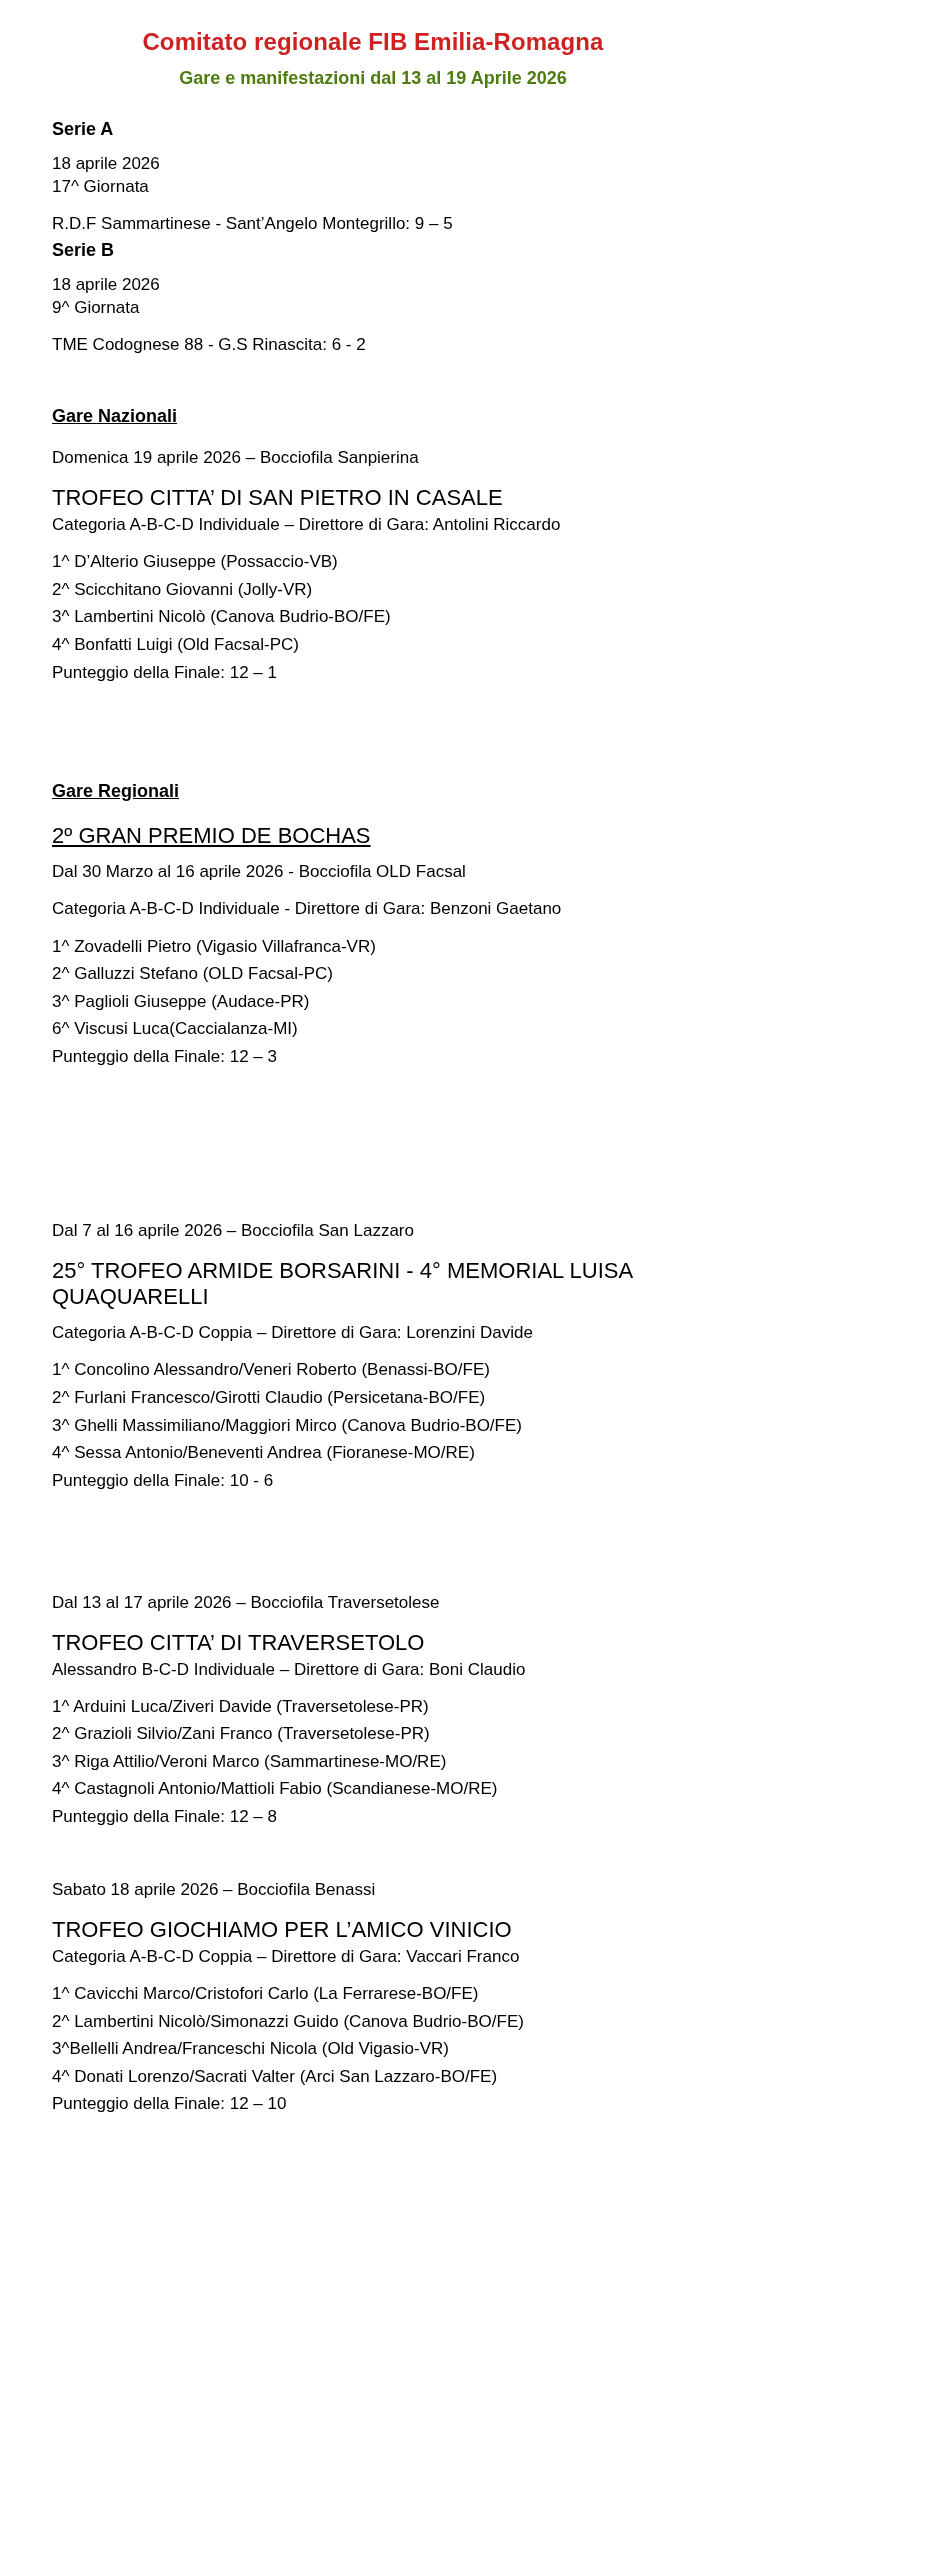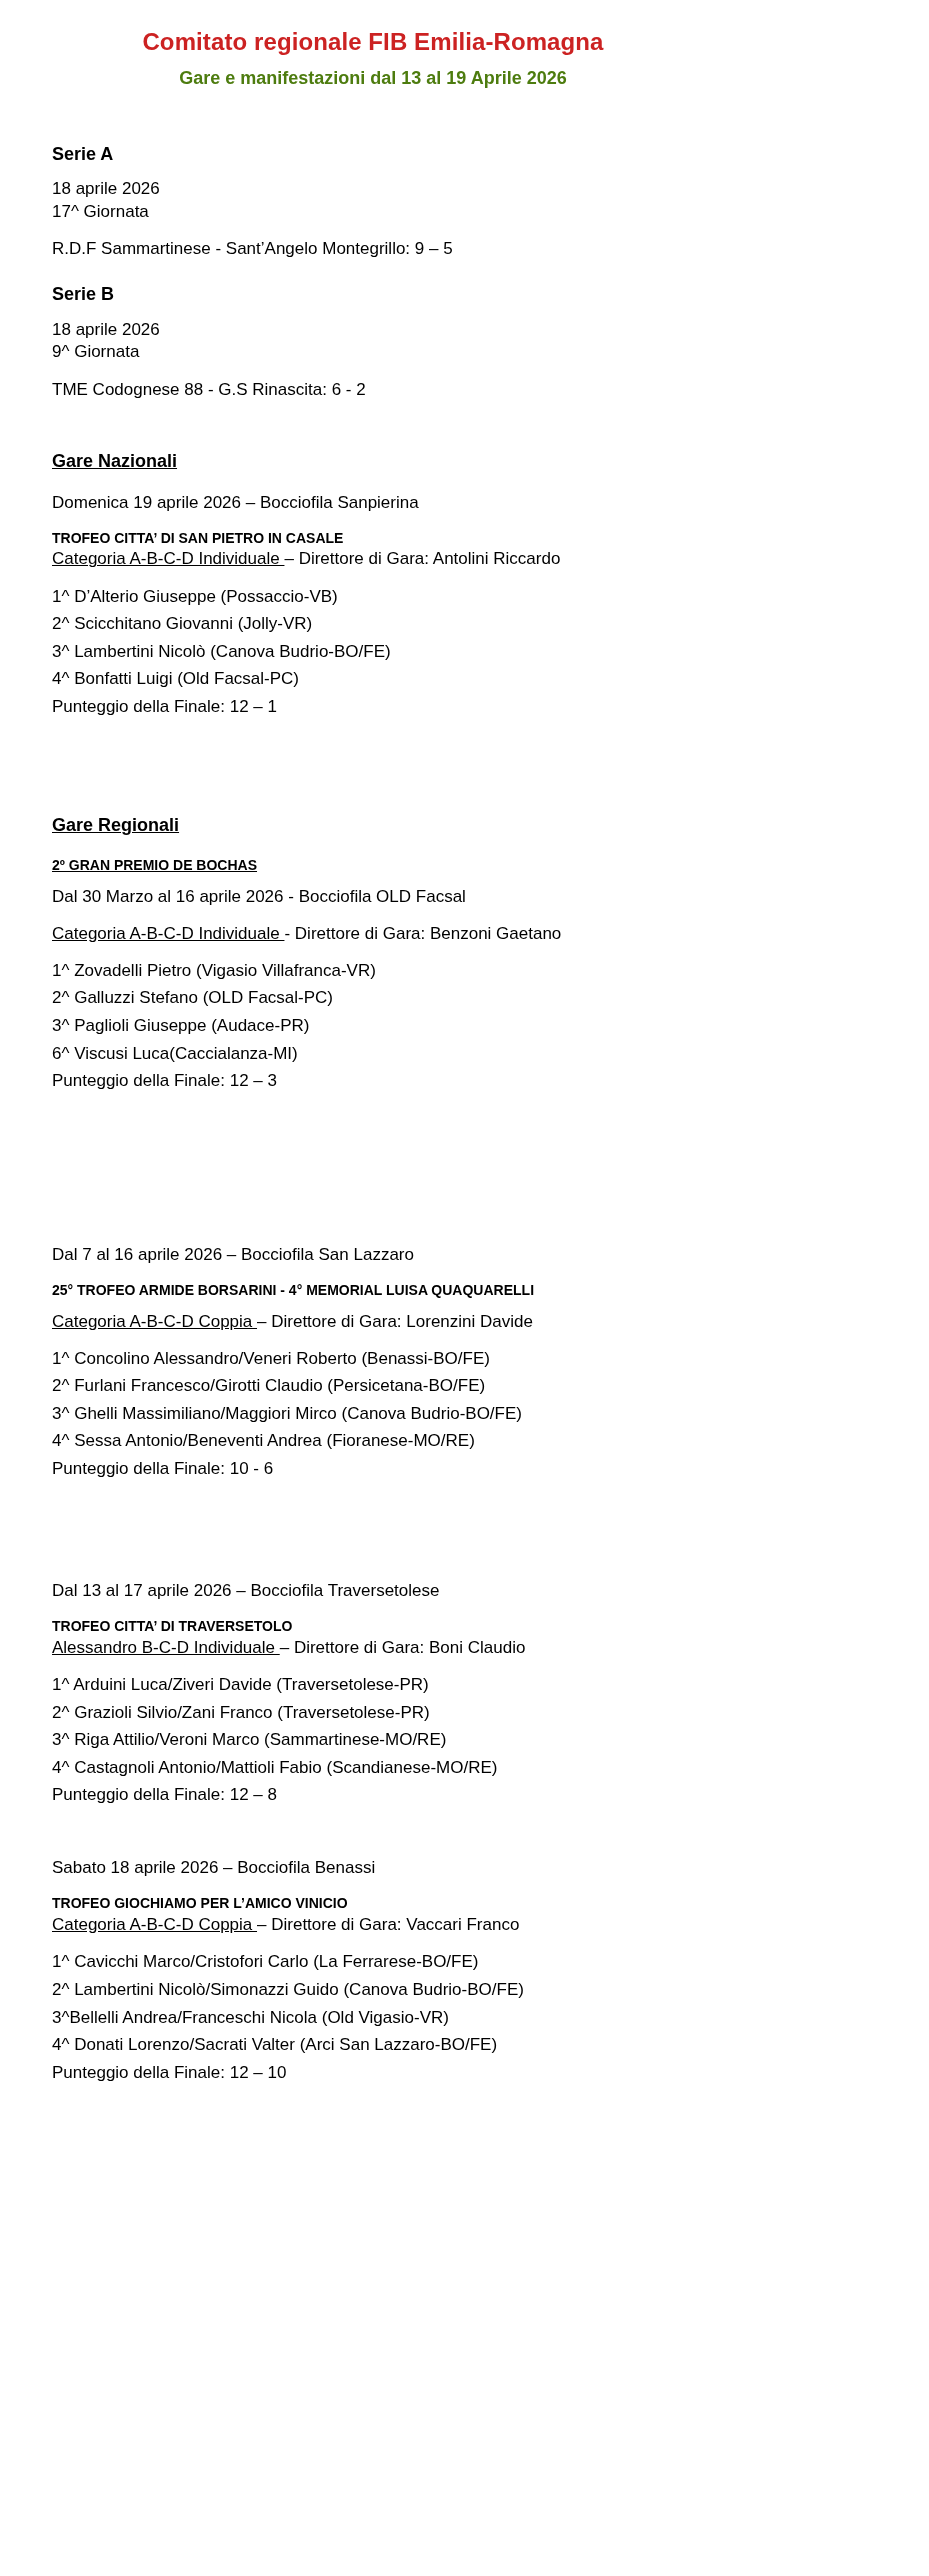--- a/index.html
+++ b/index.html
@@ -46,21 +46,20 @@
     padding-left: 52px;
     padding-right: 38px;
     padding-top: 29px;
   }
   .league {
     margin-bottom: 5.7px;
   }
   .league-name {
     font-size: 18px;
     font-weight: bold;
-    margin-top: 25px;
     margin-bottom: 13.3px;
   }
   .line {
     font-size: 17px;
     line-height: 1.42;
   }
   .tight {
     line-height: 1.35;
   }
   .match {
@@ -79,36 +78,35 @@
     margin-top: 95px;
   }
   .event {
     margin-bottom: 7.6px;
   }
   .event-venue {
     font-size: 17px;
     margin-bottom: 17px;
   }
   .event-title {
-    font-size: 14px;
-    font-weight: bold;
+    font-size: 22px;
+    font-weight: normal;
     margin-bottom: 3.8px;
   }
   .event-title.spaced {
     margin-bottom: 13.3px;
   }
   .event-title.underlined {
     text-decoration: underline;
   }
   .event-category {
     font-size: 17px;
     margin-bottom: 13.3px;
   }
   .event-category .cat-label {
-    text-decoration: underline;
   }
   .rank-list {
     margin: 0;
     padding: 0;
     list-style: none;
   }
   .rank-item {
     font-size: 17px;
     line-height: 1.62;
   }

